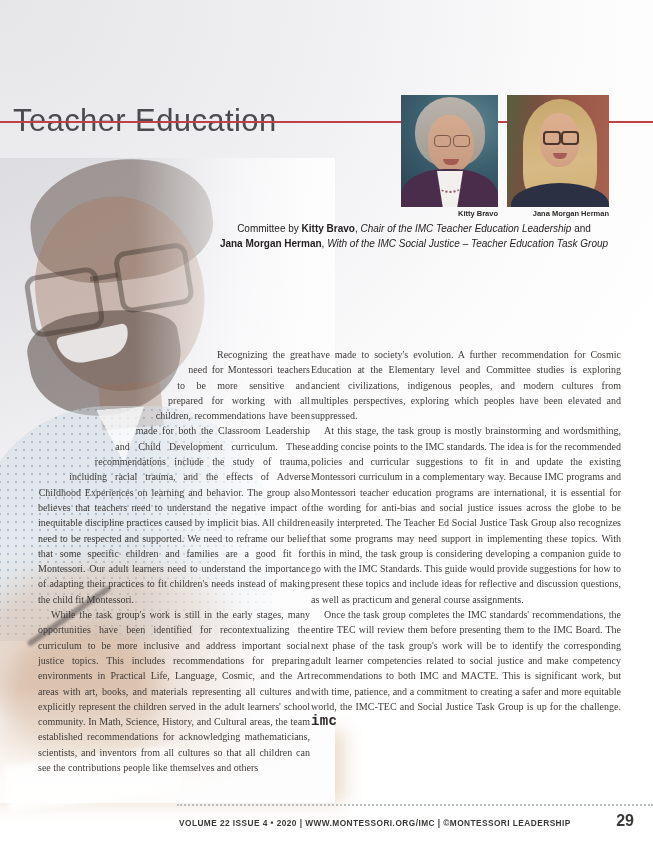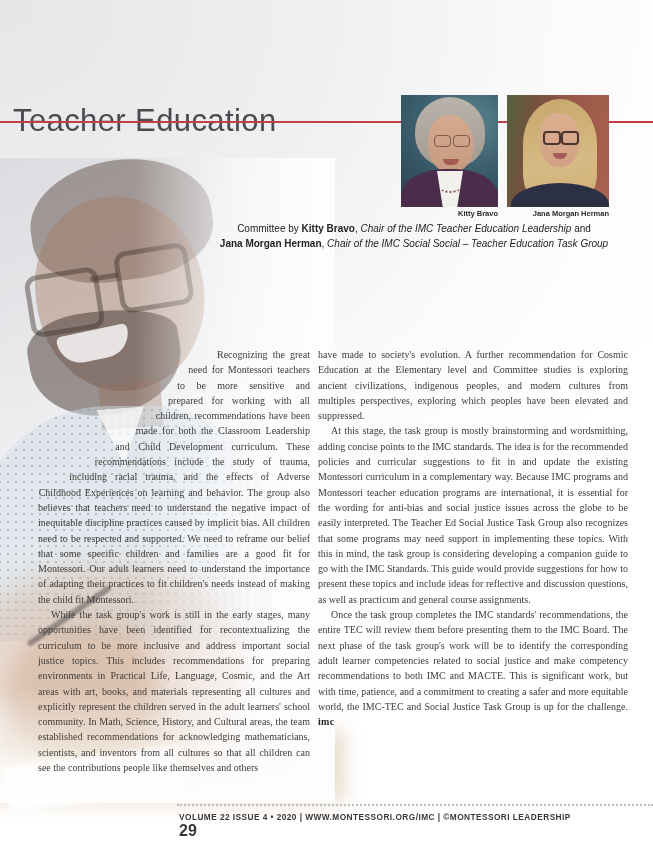--- a/index.html
+++ b/index.html
@@ -69,34 +69,34 @@
   .hs-caption{position:absolute;top:209px;font-size:7.5px;font-weight:700;color:#2d2a28;text-align:right;z-index:3;}
   .cap-kitty{left:401px;width:97px;}
   .cap-jana{left:507px;width:102px;}
 
   
   .byline{position:absolute;left:208px;top:221px;width:412px;text-align:center;font-size:10px;line-height:15px;color:#262223;z-index:2;}
   .byline b{font-weight:700;}
   .byline i{font-style:italic;}
 
   
-  .columns{position:absolute;left:38px;top:347px;width:597px;height:442px;display:flex;gap:8px;overflow:hidden;
+  .columns{position:absolute;left:38px;top:347px;width:597px;height:442px;display:flex;gap:1px;overflow:hidden;
     font-family:"Liberation Serif","DejaVu Serif",serif;font-size:10px;line-height:15.3px;color:#3e3a37;text-align:justify;z-index:2;}
   .col-left{width:272px;}
   .col-right{width:310px;}
   .columns p{margin:0;}
   .columns p.indent{text-indent:13px;}
   .wrap-spacer{float:left;width:180px;height:140px;
     shape-outside:polygon(0 0,179px 0,149px 16px,139px 31px,130px 46px,118px 61px,97px 77px,77px 92px,57px 107px,32px 122px,0 138px);}
-  .endmark{font-family:Liberation Serif, serif;font-weight:700;font-size:10px;letter-spacing:.3px;color:#2a2725;}
+  .endmark{font-family:Liberation Mono, monospace;font-weight:700;font-size:14px;letter-spacing:.3px;color:#2a2725;}
 
   
   .footer-rule{position:absolute;left:177px;top:804px;width:476px;height:0;border-top:2px dotted #b9bec1;}
   .footer{position:absolute;left:179px;top:812px;width:455px;display:flex;justify-content:space-between;align-items:baseline;
-    font-size:8.3px;font-weight:700;letter-spacing:.45px;color:#3a3836;flex-direction:column;}
+    font-size:8.3px;font-weight:700;letter-spacing:.45px;color:#3a3836;}
   .page-num{font-size:16px;letter-spacing:0;font-weight:700;color:#3a3836;}
 </style>
 </head>
 <body>
 
 <div class="page">
 
   <div class="bg-photo">
     <div class="ph m-backdrop"></div>
     <div class="ph m-hair"></div>
@@ -139,21 +139,21 @@
     <div class="j-lens l"></div>
     <div class="j-lens r"></div>
     <div class="ph j-smile"></div>
     <div class="ph j-top"></div>
   </div>
   <div class="hs-caption cap-kitty">Kitty Bravo</div>
   <div class="hs-caption cap-jana">Jana Morgan Herman</div>
 
   <div class="byline">
     <div><span>Committee by </span><b>Kitty Bravo</b><span>, </span><i>Chair of the IMC Teacher Education Leadership</i><span> and</span></div>
-    <div><b>Jana Morgan Herman</b><span>, </span><i>Chair of the IMC Social Social – Teacher Education Task Group</i></div>
+    <div><b>Jana Morgan Herman</b><span>, </span><i>With of the IMC Social Justice – Teacher Education Task Group</i></div>
   </div>
 
   <div class="columns">
     <div class="col-left">
       <div class="wrap-spacer"></div>
       <p>Recognizing the great need for Montessori teachers to be more sensitive and prepared for working with all children, recommendations have been made for both the Classroom Leadership and Child Development curriculum. These recommendations include the study of trauma, including racial trauma, and the effects of Adverse Childhood Experiences on learning and behavior. The group also believes that teachers need to understand the negative impact of inequitable discipline practices caused by implicit bias. All children need to be respected and supported. We need to reframe our belief that some specific children and families are a good fit for Montessori. Our adult learners need to understand the importance of adapting their practices to fit children's needs instead of making the child fit Montessori.</p>
       <p class="indent">While the task group's work is still in the early stages, many opportunities have been identified for recontextualizing the curriculum to be more inclusive and address important social justice topics. This includes recommendations for preparing environments in Practical Life, Language, Cosmic, and the Art areas with art, books, and materials representing all cultures and explicitly represent the children served in the adult learners' school community. In Math, Science, History, and Cultural areas, the team established recommendations for acknowledging mathematicians, scientists, and inventors from all cultures so that all children can see the contributions people like themselves and others</p>
     </div>
     <div class="col-right">
       <p>have made to society's evolution. A further recommendation for Cosmic Education at the Elementary level and Committee studies is exploring ancient civilizations, indigenous peoples, and modern cultures from multiples perspectives, exploring which peoples have been elevated and suppressed.</p>

